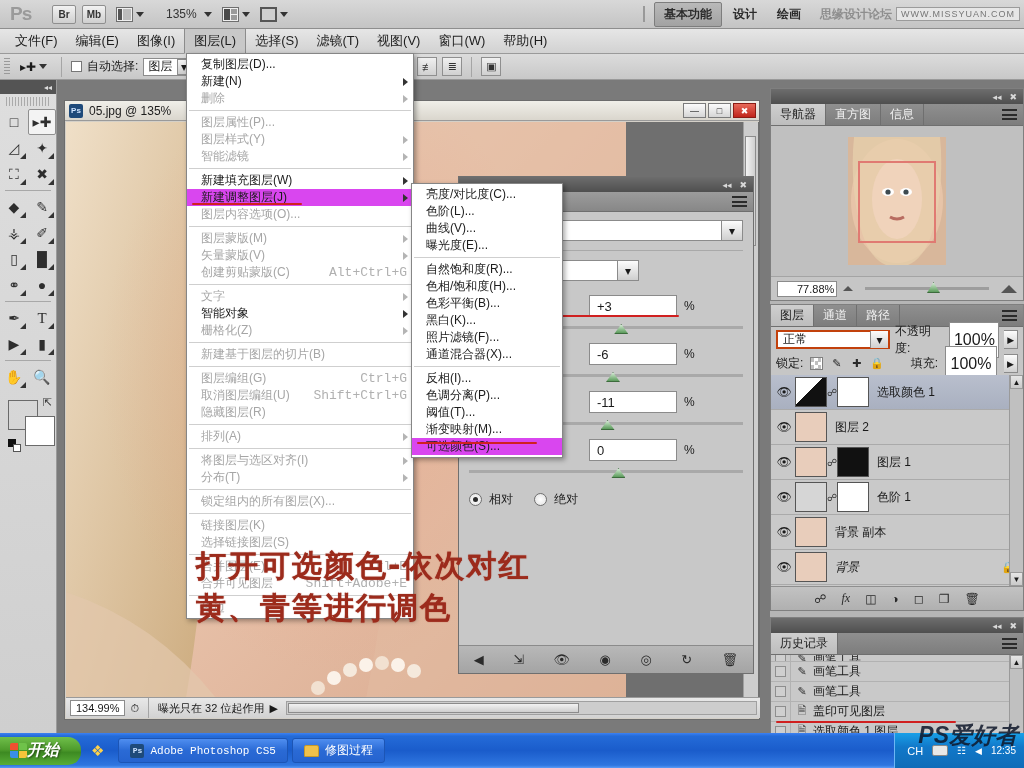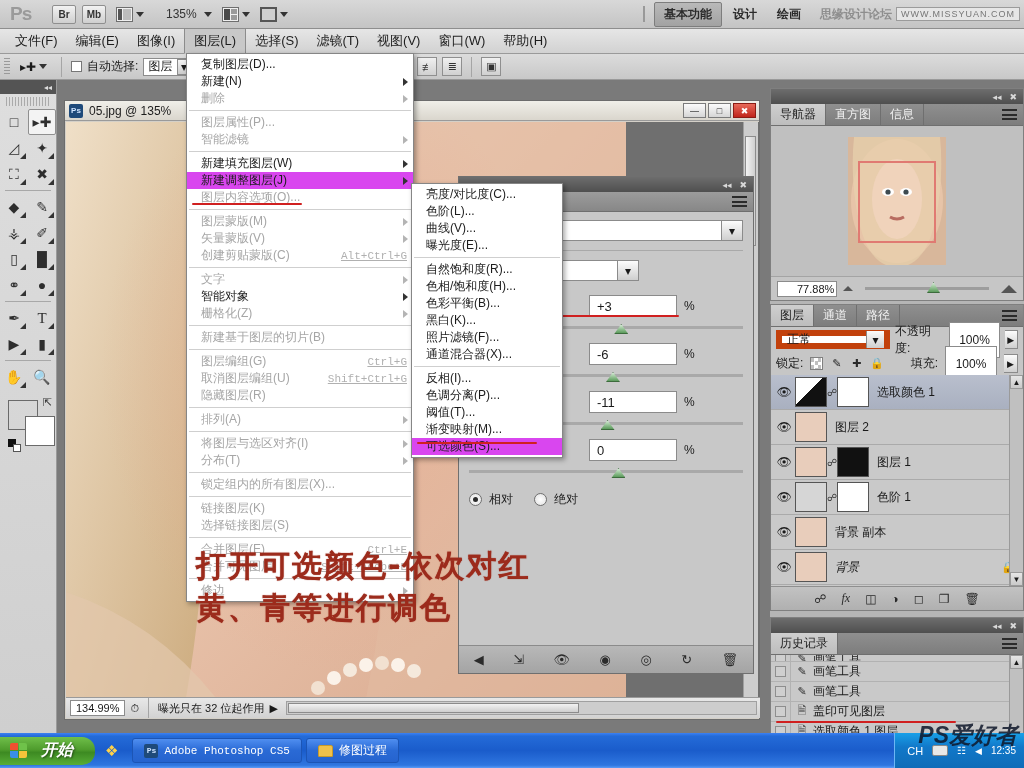--- a/index.html
+++ b/index.html
@@ -122,21 +122,21 @@
   .vscroll i{position:absolute;left:1px;top:14px;width:11px;height:110px;background:linear-gradient(90deg,#f3f3f3,#cfcfcf);border:1px solid #8c8c8c;}
 
   
   .menu{
     position:absolute;background:#fff;border:1px solid #868686;
     box-shadow:2px 2px 5px rgba(0,0,0,.35);z-index:80;padding:2px 0;
   }
   .menu .row{ height:17px; display:flex; align-items:center; padding:0 6px 0 14px; font-size:12px; color:#1c1c1c; position:relative;}
   .menu .row.dis{ color:#a6a6a6;}
   .menu .row.hl{ background:#d946ef; }
-  .menu .row .sc{ margin-left:auto; padding-left:22px; font-size:11px; color:#4a4a4a; font-family:"Liberation Mono",monospace;text-decoration:underline;}
+  .menu .row .sc{ margin-left:auto; padding-left:22px; font-size:13px; color:#4a4a4a; font-family:"Liberation Mono",monospace;}
   .menu .row.dis .sc{color:#b0b0b0;}
   .menu .row .arrow{ position:absolute; right:5px; width:0;height:0;border-top:4px solid transparent;border-bottom:4px solid transparent;border-left:5px solid #333;}
   .menu .row.dis .arrow{ border-left-color:#b4b4b4;}
   .menu .sep{ height:1px;background:#cfcfcf;margin:3px 2px;}
   .underline{position:absolute;height:2px;background:#d02020;border-radius:1px;z-index:95;}
 
   
   .scpanel{ position:absolute;left:458px;top:176px;width:296px;height:498px;z-index:70;
     background:#c8c8c8;border:1px solid #6f6f6f;}
   .sc-bar{height:15px;background:linear-gradient(#6d6d6d,#4f4f4f);display:flex;align-items:center;justify-content:flex-end;gap:8px;padding-right:6px;color:#d8d8d8;font-size:9px;}
@@ -174,24 +174,24 @@
   .nav-thumb{width:98px;height:128px;position:relative;}
   .nav-rect{position:absolute;left:10px;top:24px;width:78px;height:82px;border:2px solid #e07a72;}
   .nav-foot{height:24px;background:#c6c6c6;display:flex;align-items:center;padding:0 6px;gap:6px;border-top:1px solid #a4a4a4;}
   .nav-zoom{border:1px solid #8b8b8b;background:#fff;font-size:11px;padding:1px 19px;width:60px;}
   .nav-slider{flex:1;height:3px;background:#9d9d9d;position:relative;margin:0 6px;}
   .nav-slider i{position:absolute;left:50%;top:-5px;width:13px;height:11px;background:linear-gradient(#cfe8cf,#5b9b5b);border:1px solid #3c6b3c;clip-path:polygon(50% 0,100% 100%,0 100%);}
   .tri-s{width:0;height:0;border-left:5px solid transparent;border-right:5px solid transparent;border-bottom:5px solid #555;}
   .tri-l{width:0;height:0;border-left:8px solid transparent;border-right:8px solid transparent;border-bottom:8px solid #555;}
 
   .ly-mode{height:25px;display:flex;align-items:center;padding:0 5px;gap:5px;}
-  .mode-sel{width:118px;height:19px;border:6px solid #c2410c;background:#fff;display:flex;align-items:center;padding-left:5px;font-size:12px;}
+  .mode-sel{width:118px;height:19px;border:2px solid #c2410c;background:#fff;display:flex;align-items:center;padding-left:5px;font-size:12px;}
   .mode-sel .dd{margin-left:auto;width:18px;height:17px;background:linear-gradient(#fcfcfc,#cfcfcf);border-left:1px solid #8b8b8b;display:flex;align-items:center;justify-content:center;}
   .lbl-s{font-size:12px;}
-  .num-sel{width:52px;height:36px;border:1px solid #8b8b8b;background:#fff;display:flex;align-items:center;justify-content:center;font-size:12px;}
+  .num-sel{width:52px;height:36px;border:1px solid #8b8b8b;background:#fff;display:flex;align-items:center;justify-content:center;font-size:16px;}
   .spin{width:14px;height:19px;background:linear-gradient(#fcfcfc,#cfcfcf);border:1px solid #8b8b8b;border-left:none;display:flex;align-items:center;justify-content:center;font-size:9px;}
   .ly-lock{height:23px;display:flex;align-items:center;padding:0 5px;gap:7px;font-size:12px;}
   .lk{width:13px;height:13px;display:flex;align-items:center;justify-content:center;font-size:11px;color:#2a2a2a;}
   .lk.grid{background:repeating-conic-gradient(#fff 0 25%,#c0c0c0 0 50%) 0 0/7px 7px;border:1px solid #808080;}
 
   .layers{background:#c9c9c9;position:relative;}
   .lrow{height:35px;display:flex;align-items:center;border-bottom:1px solid #aaa;padding-left:2px;}
   .lrow.sel{background:linear-gradient(#b9bfcd,#a9b0c0);}
   .eye{width:22px;display:flex;align-items:center;justify-content:center;font-size:12px;color:#1a1a1a;}
   .lth{width:32px;height:30px;border:1px solid #555;background:#e8cdbb;position:relative;overflow:hidden;}
@@ -216,21 +216,21 @@
   
   .annot{position:absolute;z-index:90;color:#9c2b1c;font-weight:bold;font-size:30px;
     font-family:"DejaVu Sans",sans-serif;letter-spacing:2px;text-shadow:0 0 1px #9c2b1c;}
 
   
   .taskbar{position:absolute;left:0;bottom:0;width:1024px;height:35px;
     background:linear-gradient(#3c81f3,#246bd8 9%,#1a5ccb 50%,#2f76e0 92%,#5a9bf7);
     display:flex;align-items:center;}
   .start{height:28px;margin-left:0;padding:0 22px 0 10px;
     background:linear-gradient(#6fbf4a,#4f9c2d 45%,#3d8a22 55%,#58ad37);
-    border-radius:0 13px 13px 0;display:flex;align-items:center;gap:14px;
+    border-radius:0 13px 13px 0;display:flex;align-items:center;gap:0;
     color:#fff;font-weight:bold;font-style:italic;font-size:16px;
     text-shadow:1px 1px 2px rgba(0,0,0,.5);}
   .flagico{width:17px;height:15px;background:
      linear-gradient(#f05030,#f05030) 0 0/8px 7px no-repeat,
      linear-gradient(#6fc24a,#6fc24a) 9px 0/8px 7px no-repeat,
      linear-gradient(#3a8ee6,#3a8ee6) 0 8px/8px 7px no-repeat,
      linear-gradient(#f5c43a,#f5c43a) 9px 8px/8px 7px no-repeat;border-radius:2px;}
   .qlaunch{display:flex;align-items:center;padding:0 10px;height:100%;}
   .tbtn{height:25px;margin-left:4px;padding:0 11px;display:flex;align-items:center;gap:6px;
     background:linear-gradient(#4f8ef0,#2a6ad5 50%,#2563cf);border:1px solid #1c55b5;
@@ -540,20 +540,24 @@
       </div>
     <div class="row dis">
         <span>删除</span>
         <i class="arrow"></i>
       </div>
     <div class="sep"></div>
     <div class="row dis">
         <span>图层属性(P)...</span>
       </div>
     <div class="row dis">
+        <span>图层样式(Y)</span>
+        <i class="arrow"></i>
+      </div>
+    <div class="row dis">
         <span>智能滤镜</span>
         <i class="arrow"></i>
       </div>
     <div class="sep"></div>
     <div class="row">
         <span>新建填充图层(W)</span>
         <i class="arrow"></i>
       </div>
     <div class="row hl">
         <span>新建调整图层(J)</span>

